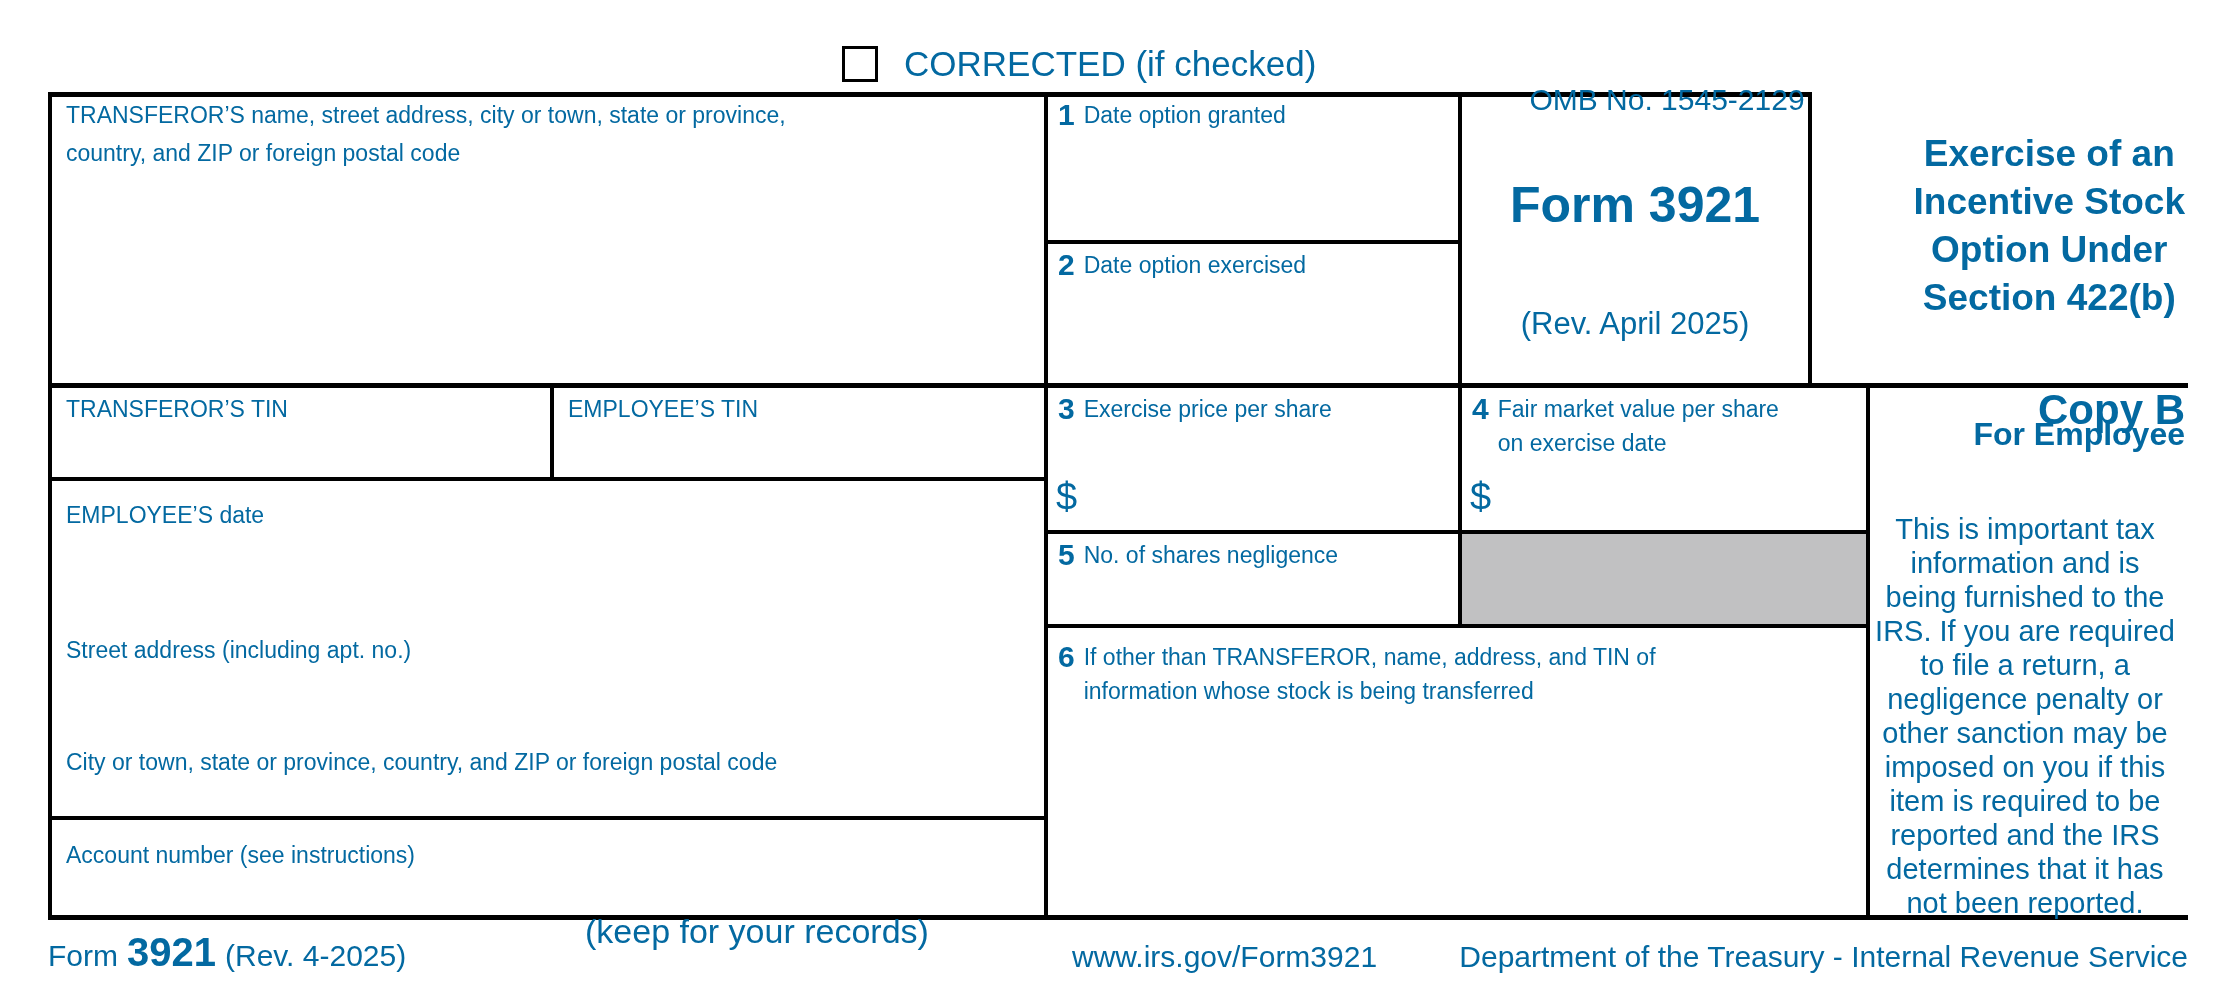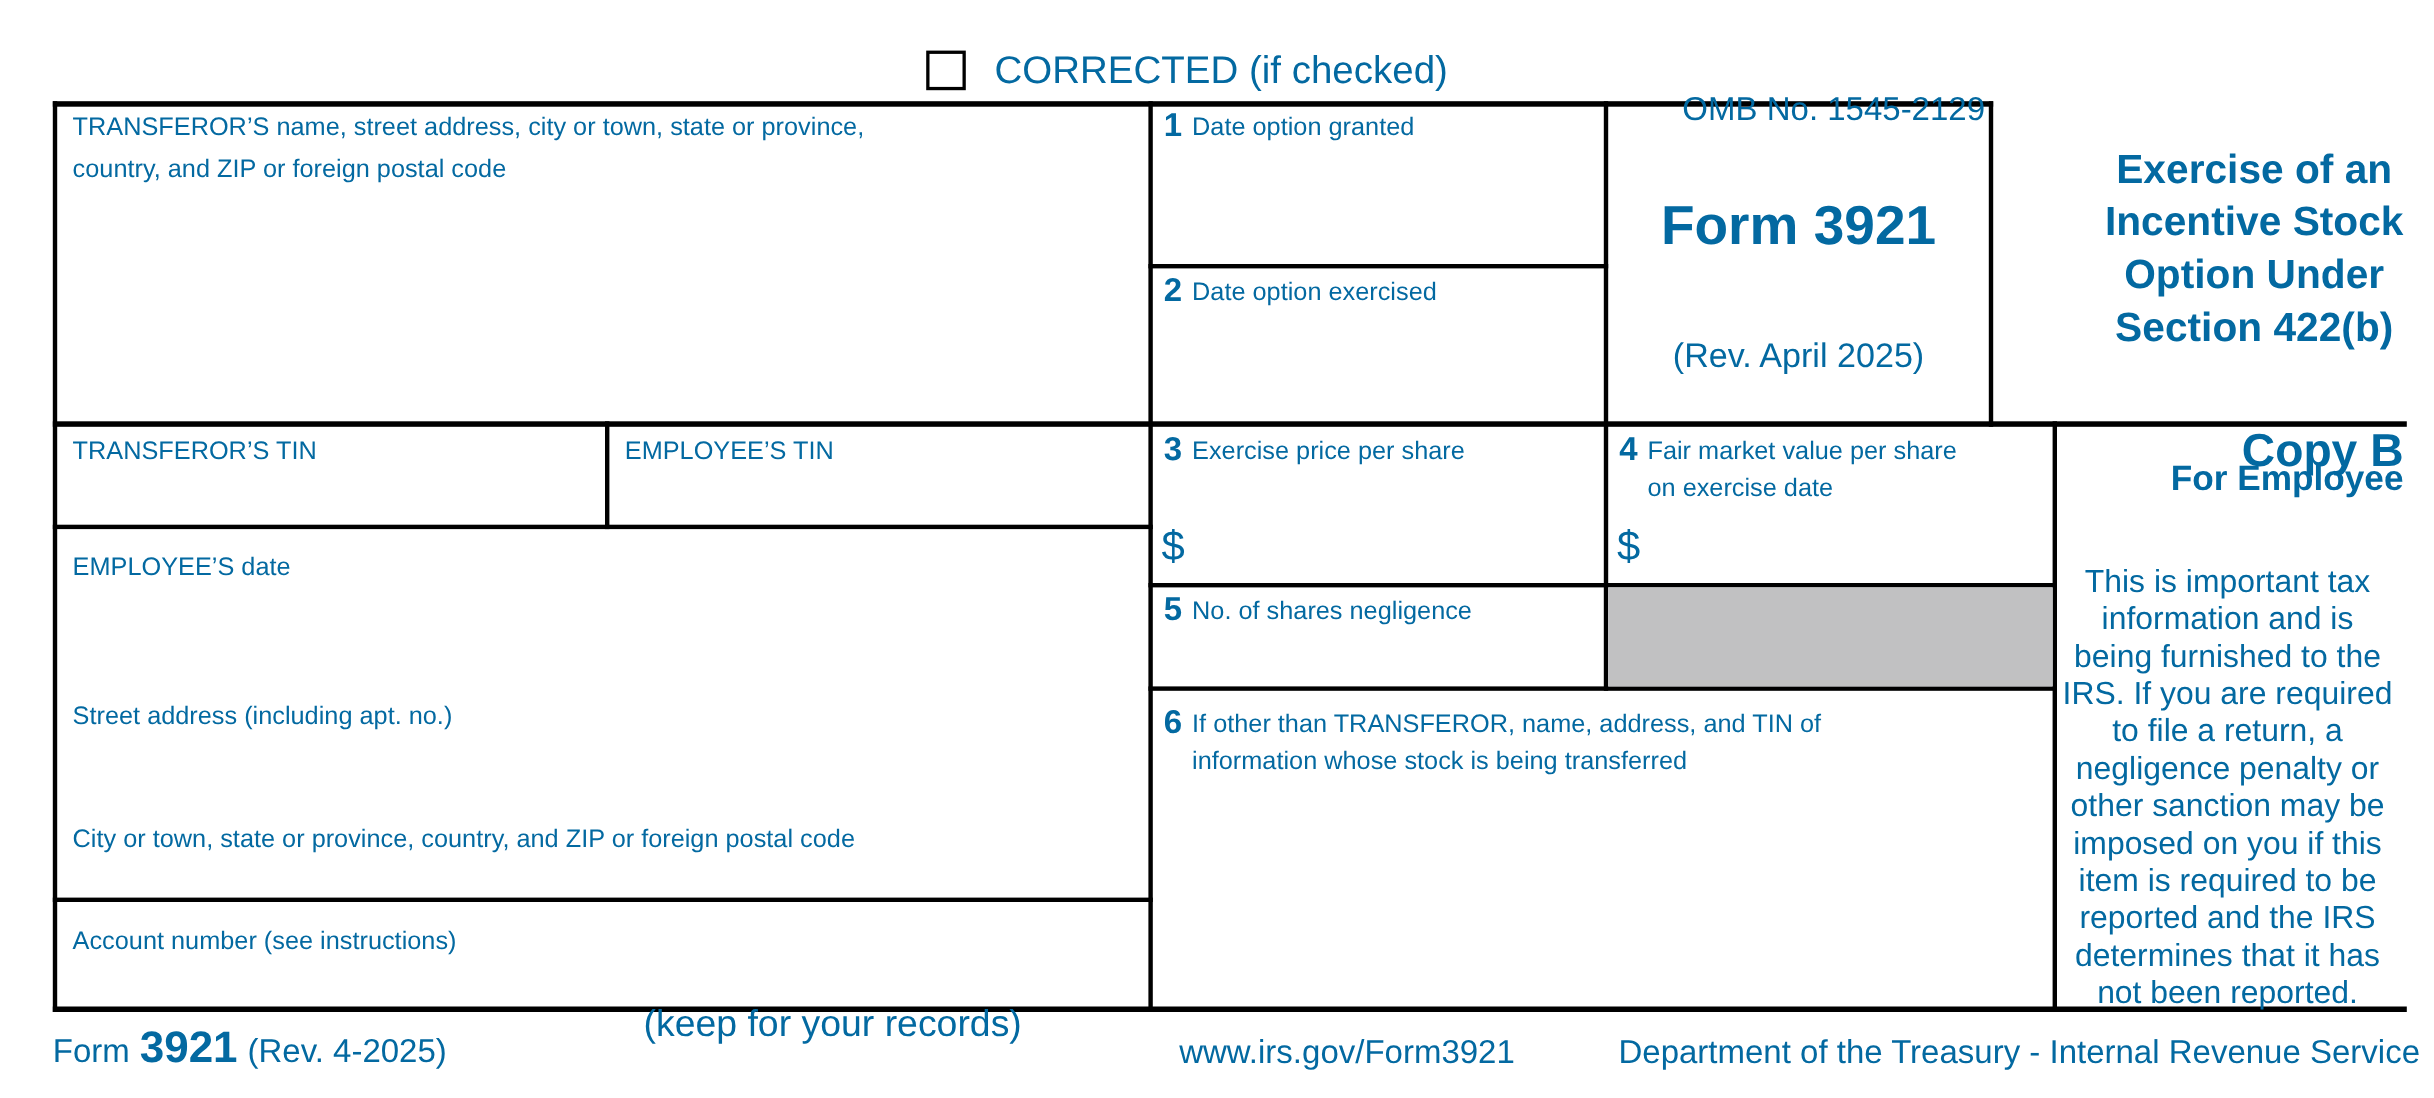--- a/index.html
+++ b/index.html
@@ -115,15 +115,15 @@
 determines that it has
 not been reported.</div>
 
   <div class="abs footer-form" style="left:48px;top:930px;">
     <span>Form</span>
       <span class="big">3921</span>
       <span>(Rev. 4-2025)</span>
   </div>
   <div class="abs" style="left:585px;top:912px;font-size:34px;">(keep for your records)</div>
   <div class="abs" style="left:1072px;top:940px;font-size:30px;">www.irs.gov/Form3921</div>
-  <div class="abs" style="right:13px;top:940px;font-size:30px;">Department of the Treasury - Internal Revenue Service</div>
+  <div class="abs" style="right:25px;top:940px;font-size:30px;">Department of the Treasury - Internal Revenue Service</div>
 
 </div>
 
 </body></html>

